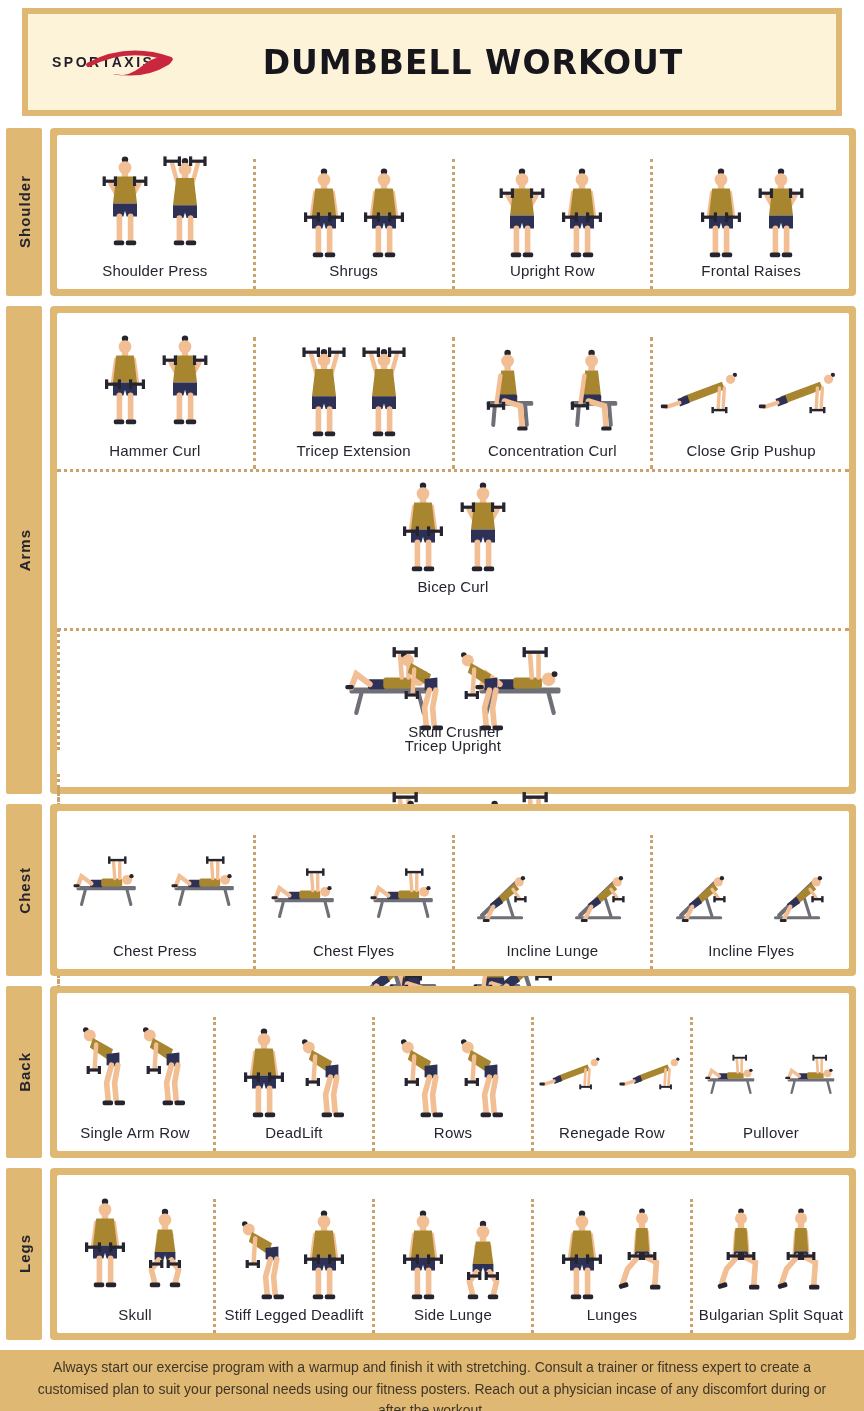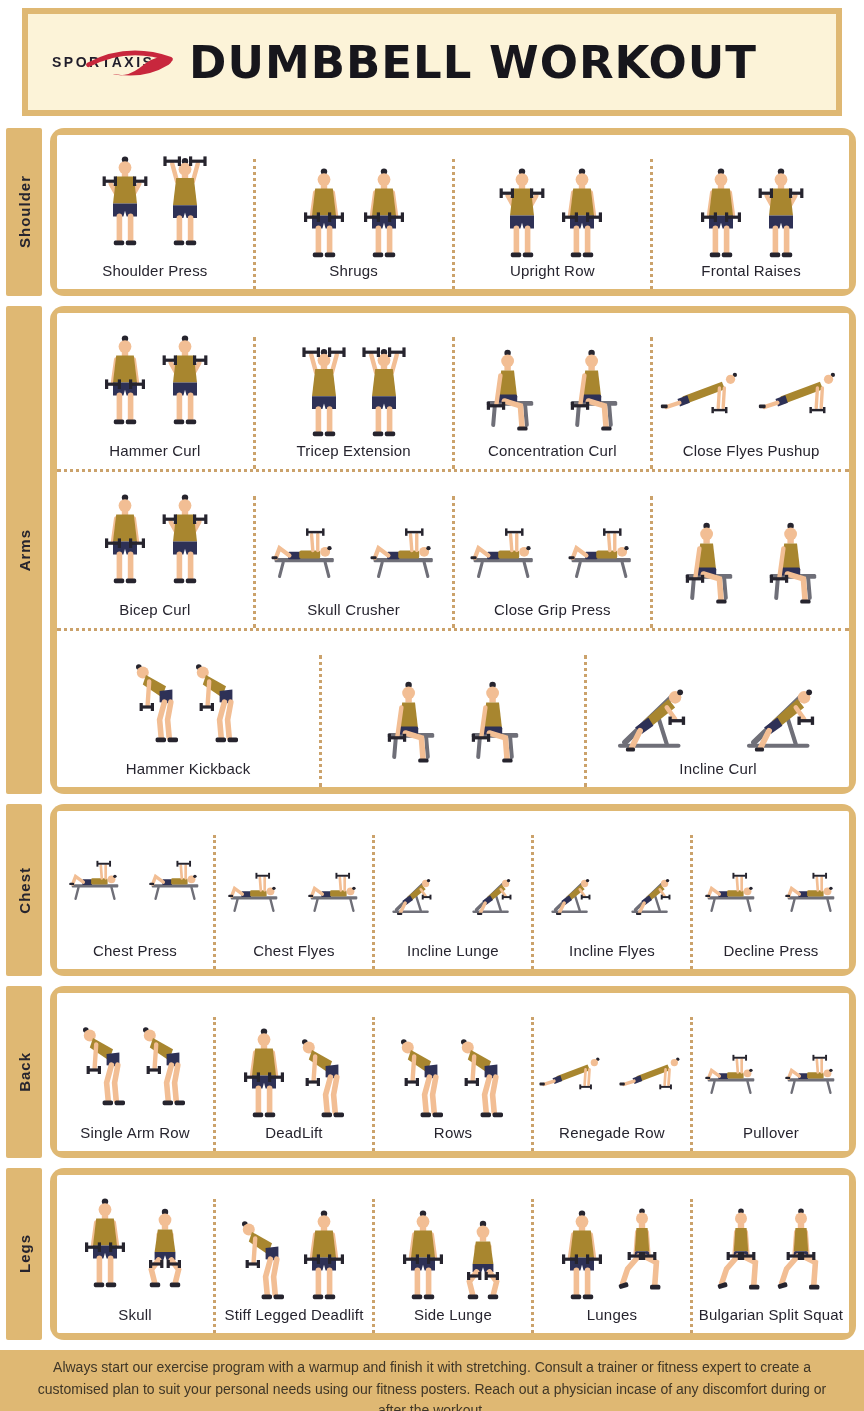--- a/index.html
+++ b/index.html
@@ -28,43 +28,43 @@
     margin:8px 22px 12px 22px;height:108px;flex:0 0 auto;
     background:var(--cream);border:6px solid var(--tan);
     display:flex;align-items:center;
   }
   .logo{position:relative;margin-left:24px;width:118px;flex:0 0 auto;}
   .logo-text{font-size:14px;font-weight:bold;letter-spacing:2.5px;color:#201D2A;position:relative;z-index:1;}
   .logo-swoosh{position:absolute;left:14px;top:-14px;width:112px;height:42px;z-index:2;pointer-events:none;}
   .title{
     flex:1;text-align:center;padding-right:60px;
     font-family:"DejaVu Sans",sans-serif;font-weight:800;
-    font-size:45px;letter-spacing:1px;color:#17161C;
+    font-size:33px;letter-spacing:1px;color:#17161C;
   }
 
   
   #sections{flex:0 0 auto;}
   .section{display:flex;gap:8px;margin:0 8px 10px 6px;}
   #sections .section:nth-child(1){height:168px;}
   #sections .section:nth-child(2){height:488px;}
   #sections .section:nth-child(3),
   #sections .section:nth-child(4),
   #sections .section:nth-child(5){height:172px;}
   .side{
     width:36px;flex:0 0 auto;background:var(--tan);
     display:flex;align-items:center;justify-content:center;border-radius:2px;
   }
   .side span{
     writing-mode:vertical-rl;transform:rotate(180deg);
     font-weight:bold;font-size:15px;letter-spacing:1px;color:var(--dark);
   }
-  .frame{flex:1;background:var(--tan);padding:7px;border-radius:14px;}
+  .frame{flex:1;background:var(--tan);padding:7px;border-radius:4px;}
   .panel{width:100%;height:100%;background:#fff;border-radius:2px;display:flex;flex-direction:column;}
   .row{display:flex;flex:1;min-height:0;}
-  .row + .row{border-top:3px dotted var(--dot);}
+  .row + .row{border-top:3px dotted var(--dot);flex-direction:column;}
   .cell{flex:1;display:flex;flex-direction:column;min-width:0;}
   .cell + .cell{border-left:3px dotted var(--dot);margin-top:24px;}
   .figs{flex:1;display:flex;align-items:center;justify-content:center;gap:12px;padding:8px 4px 0 4px;min-height:0;}
   .cell-label{
     flex:0 0 auto;text-align:center;font-size:15px;font-weight:500;
     color:var(--dark);padding:2px 2px 10px 2px;letter-spacing:.2px;
     white-space:nowrap;overflow:hidden;text-overflow:ellipsis;
   }
   .fig{flex:0 1 auto;}
   .fig-v{height:96px;aspect-ratio:60/120;}
@@ -388,21 +388,21 @@
               </div>
               <div class="cell">
                 <div class="figs">
                   <svg viewBox="0 0 140 100" class="fig fig-h">
                     <use href="#fig-plank"></use>
                   </svg>
                   <svg viewBox="0 0 140 100" class="fig fig-h">
                     <use href="#fig-plank"></use>
                   </svg>
                 </div>
-                <div class="cell-label">Close Flyes Pushup</div>
+                <div class="cell-label">Close Grip Pushup</div>
               </div>
             </div>
             <div class="row">
               <div class="cell">
                 <div class="figs">
                   <svg viewBox="0 0 60 120" class="fig fig-v">
                     <use href="#fig-stand"></use>
                   </svg>
                   <svg viewBox="0 0 60 120" class="fig fig-v">
                     <use href="#fig-curl"></use>
@@ -446,21 +446,21 @@
             <div class="row">
               <div class="cell">
                 <div class="figs">
                   <svg viewBox="0 0 60 120" class="fig fig-v">
                     <use href="#fig-bent"></use>
                   </svg>
                   <svg viewBox="0 0 60 120" class="fig fig-v">
                     <use href="#fig-bent"></use>
                   </svg>
                 </div>
-                <div class="cell-label">Hammer Kickback</div>
+                <div class="cell-label">Tricep Upright</div>
               </div>
               <div class="cell">
                 <div class="figs">
                   <svg viewBox="0 0 90 120" class="fig fig-m">
                     <use href="#fig-seated"></use>
                   </svg>
                   <svg viewBox="0 0 90 120" class="fig fig-m">
                     <use href="#fig-seated"></use>
                   </svg>
                 </div>
@@ -524,31 +524,20 @@
                 <div class="figs">
                   <svg viewBox="0 0 140 100" class="fig fig-h">
                     <use href="#fig-incline"></use>
                   </svg>
                   <svg viewBox="0 0 140 100" class="fig fig-h">
                     <use href="#fig-incline"></use>
                   </svg>
                 </div>
                 <div class="cell-label">Incline Flyes</div>
               </div>
-              <div class="cell">
-                <div class="figs">
-                  <svg viewBox="0 0 140 100" class="fig fig-h">
-                    <use href="#fig-bench"></use>
-                  </svg>
-                  <svg viewBox="0 0 140 100" class="fig fig-h">
-                    <use href="#fig-bench"></use>
-                  </svg>
-                </div>
-                <div class="cell-label">Decline Press</div>
-              </div>
             </div>
           </div>
         </div>
       </div>
       <div class="section">
         <div class="side">
           <span>Back</span>
         </div>
         <div class="frame">
           <div class="panel">

